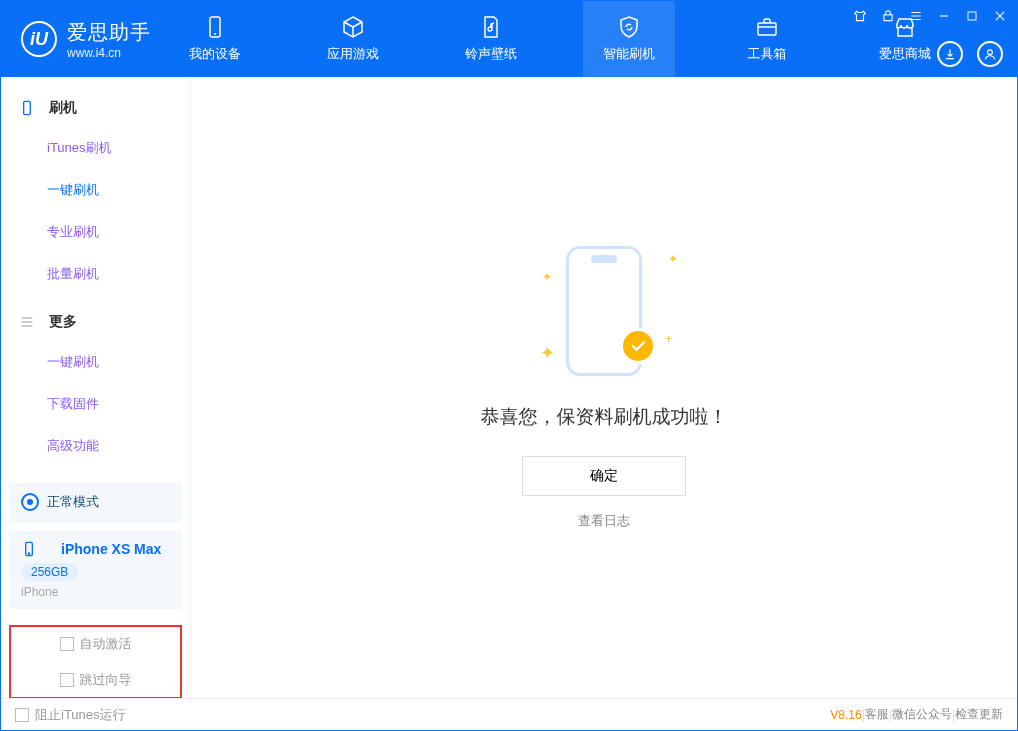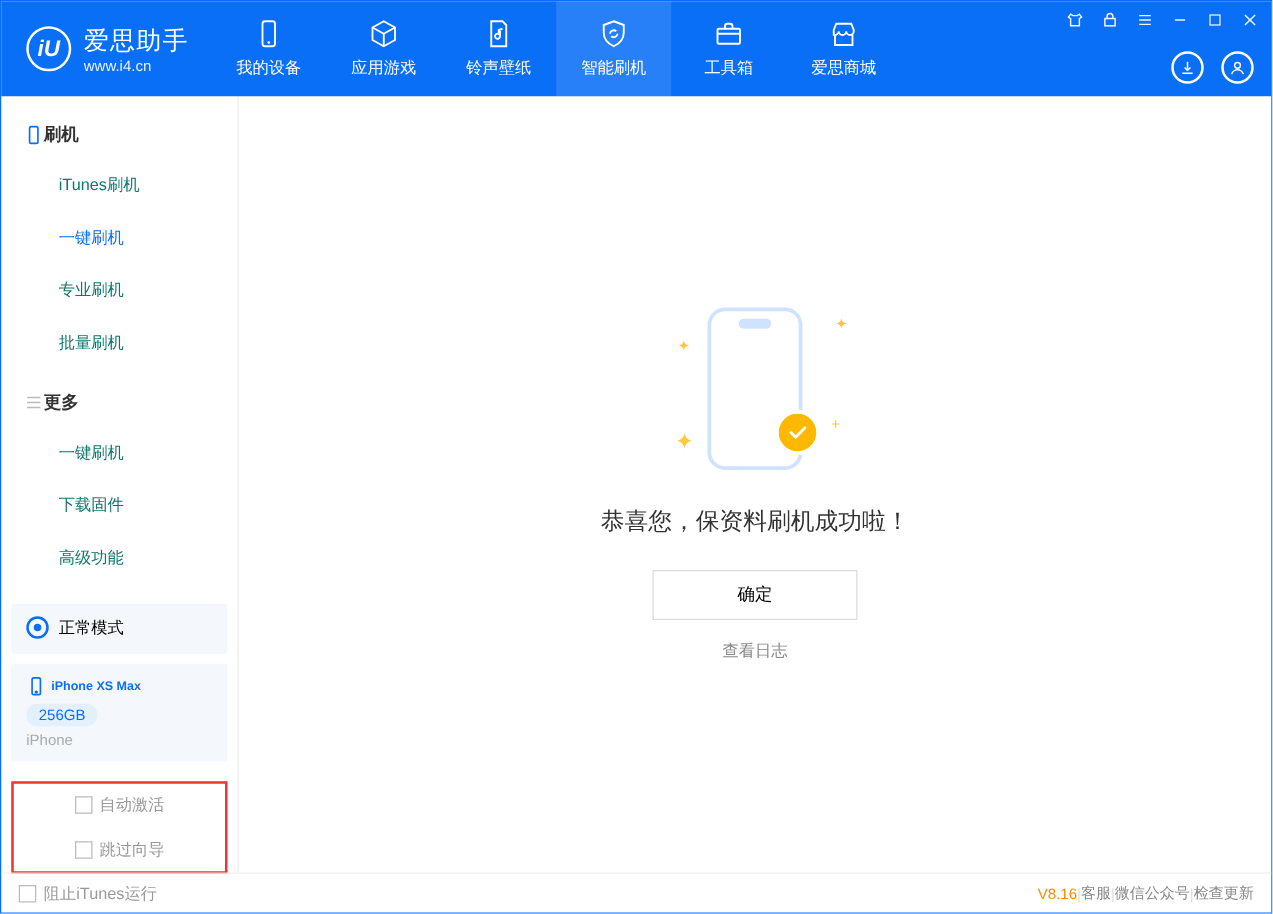--- a/index.html
+++ b/index.html
@@ -3,43 +3,43 @@
 <meta charset="utf-8">
 <style>
 * { margin: 0; padding: 0; box-sizing: border-box; }
 body { font-family: "Microsoft YaHei", Arial, sans-serif; font-size: 13px; color: #333; background: #fff; }
 .app-window { width: 1018px; height: 731px; border: 1px solid #0a6ff7; display: flex; flex-direction: column; }
 .header { height: 76px; background: linear-gradient(180deg, #0a6ff7, #0a6ff7); display: flex; align-items: center; color: #fff; position: relative; }
 .logo-area { display: flex; align-items: center; padding: 0 18px 0 20px; gap: 10px; }
 .logo-circle { width: 36px; height: 36px; border: 2px solid #fff; border-radius: 50%; display: flex; align-items: center; justify-content: center; font-size: 18px; font-weight: bold; font-style: italic; }
 .logo-text .title { font-size: 20px; font-weight: 500; letter-spacing: 1px; }
 .logo-text .sub { font-size: 12px; opacity: .9; }
-.nav { display: flex; height: 100%; }
+.nav { display: flex; height: 100%; gap: 46px; }
 .nav-item { width: 92px; display: flex; flex-direction: column; align-items: center; justify-content: center; gap: 6px; cursor: pointer; }
 .nav-item.active { background: rgba(255,255,255,0.12); }
 .nav-icon { width: 24px; height: 24px; fill: #fff; }
 .nav-label { font-size: 13px; }
 .window-controls { position: absolute; right: 8px; top: 6px; display: flex; gap: 10px; align-items: center; }
 .win-btn { width: 18px; height: 18px; cursor: pointer; color: #fff; opacity: .95; display: flex; align-items: center; justify-content: center; }
 .header-right-icons { position: absolute; right: 14px; bottom: 10px; display: flex; gap: 14px; }
 .circ-icon { width: 26px; height: 26px; border: 2px solid #fff; border-radius: 50%; display: flex; align-items: center; justify-content: center; cursor: pointer; }
 .body { flex: 1; display: flex; min-height: 0; }
 .sidebar { width: 190px; border-right: 1px solid #eee; display: flex; flex-direction: column; padding-top: 12px; }
 .side-section { padding: 0 0 8px; }
-.side-head { display: flex; align-items: center; gap: 0; padding: 10px 18px; font-size: 14px; font-weight: 600; color: #333; }
+.side-head { display: flex; align-items: center; gap: 14px; padding: 10px 18px; font-size: 14px; font-weight: 600; color: #333; }
 .side-head .ic { width: 16px; height: 16px; }
-.side-item { padding: 12px 0 12px 46px; font-size: 13px; color: #0f766e; cursor: pointer; }
+.side-item { padding: 12px 0 12px 46px; font-size: 13px; color: #8b5cf6; cursor: pointer; }
 .side-item.active { color: #0a6ff7; }
 .side-spacer { flex: 1; }
 .device-panel { background: #f4f7fb; margin: 8px; border-radius: 3px; padding: 10px 12px; }
-.mode-row { display: flex; align-items: flex-end; gap: 8px; font-size: 13px; color: #000000; margin-bottom: 2px; }
+.mode-row { display: flex; align-items: flex-end; gap: 8px; font-size: 13px; color: #0c4a6e; margin-bottom: 2px; }
 .mode-dot { width: 18px; height: 18px; border: 2px solid #0a6ff7; border-radius: 50%; position: relative; }
 .mode-dot:after { content:''; position:absolute; width:6px; height:6px; background:#0a6ff7; border-radius:50%; left:4px; top:4px; }
 .device-block { background:#f4f7fb; margin: 0 8px 8px; border-radius:3px; padding: 10px 12px; }
-.device-block .name { color:#0a6ff7; font-weight:600; font-size:10px; display:flex; align-items:center; gap:4px;}
+.device-block .name { color:#0a6ff7; font-weight:600; font-size:14px; display:flex; align-items:center; gap:24px;}
 .device-block .badge { display:inline-block; background:#e3f0ff; color:#0a6ff7; border-radius:10px; padding:2px 10px; font-size:12px; margin-top:6px; }
 .device-block .type { color:#aaa; font-size:12px; margin-top:4px; }
 .checkbox-row { border: 2px solid #e33; margin: 8px; padding: 8px 10px; display:flex; gap:18px; align-items:center;flex-direction:column; }
 .cb { display:flex; align-items:center; gap:6px; color:#999; font-size:13px; cursor:pointer; }
 .cb-box { width:14px; height:14px; border:1px solid #bbb; }
 .content { flex: 1; position: relative; display:flex; flex-direction:column; align-items:center; justify-content:center; }
 .phone-illust { position: relative; margin-bottom: 28px; }
 .phone-shape { width: 76px; height: 130px; border: 3px solid #cfe3ff; border-radius: 14px; background:#fff; position: relative; }
 .phone-shape:before { content:''; position:absolute; top:6px; left:50%; transform:translateX(-50%); width:26px; height:8px; background:#cfe3ff; border-radius:4px; }
 .sparkle { position:absolute; color:#ffc83d; font-size:12px; }

